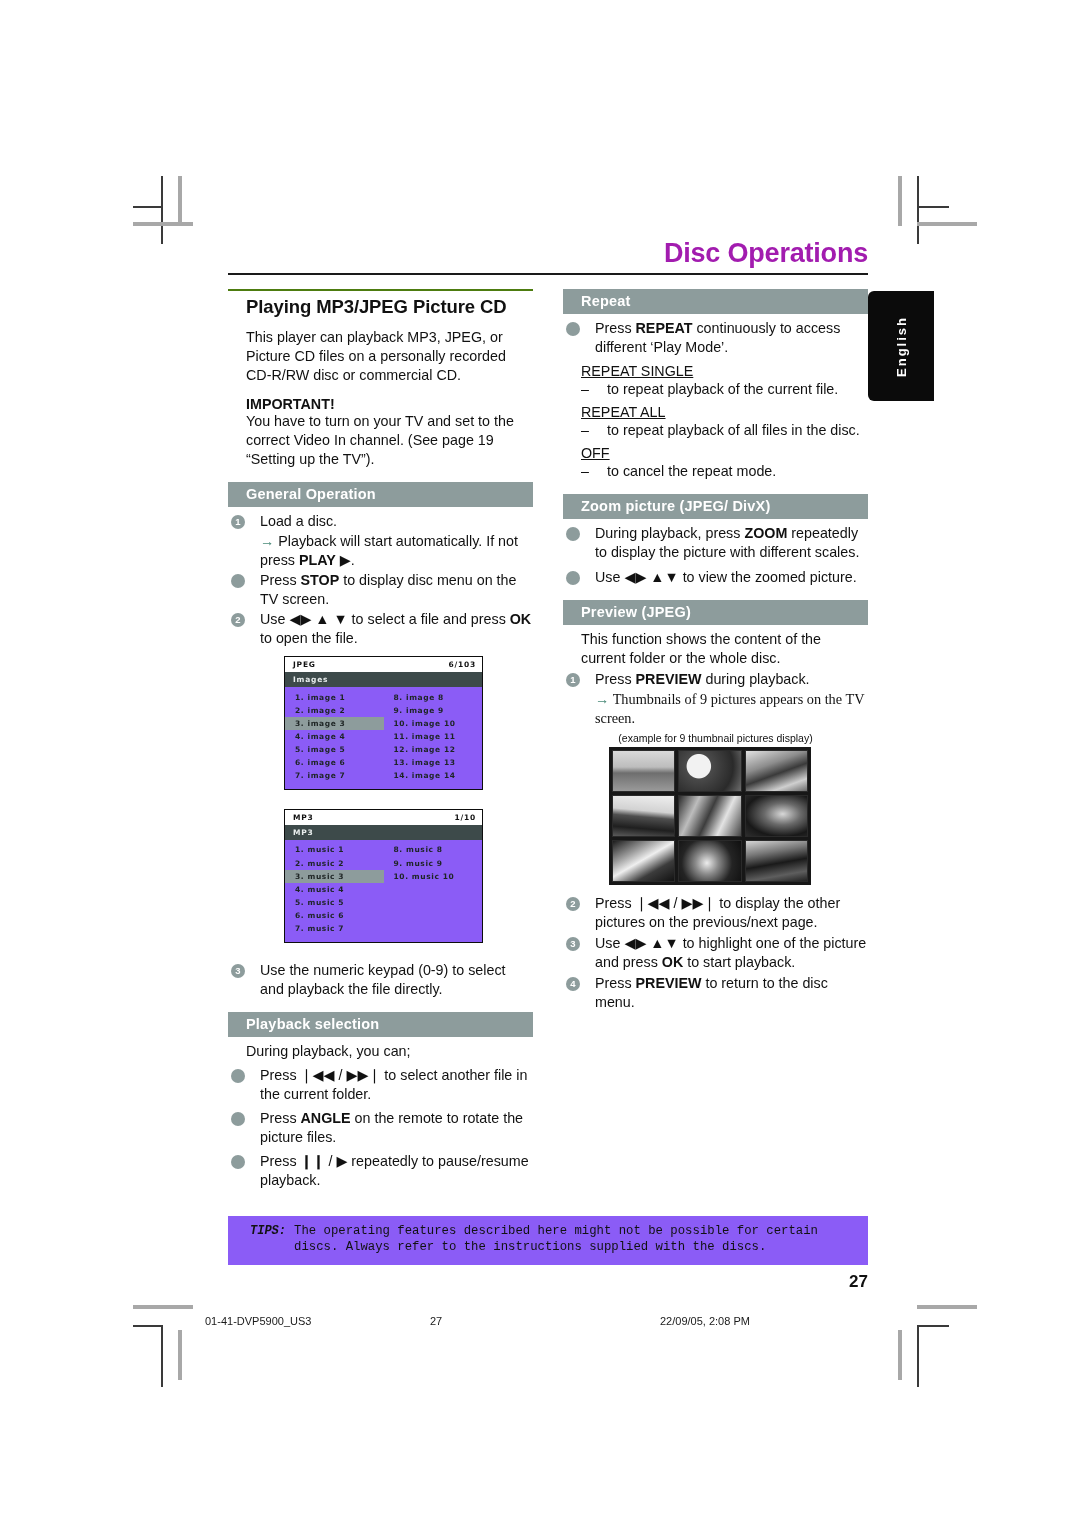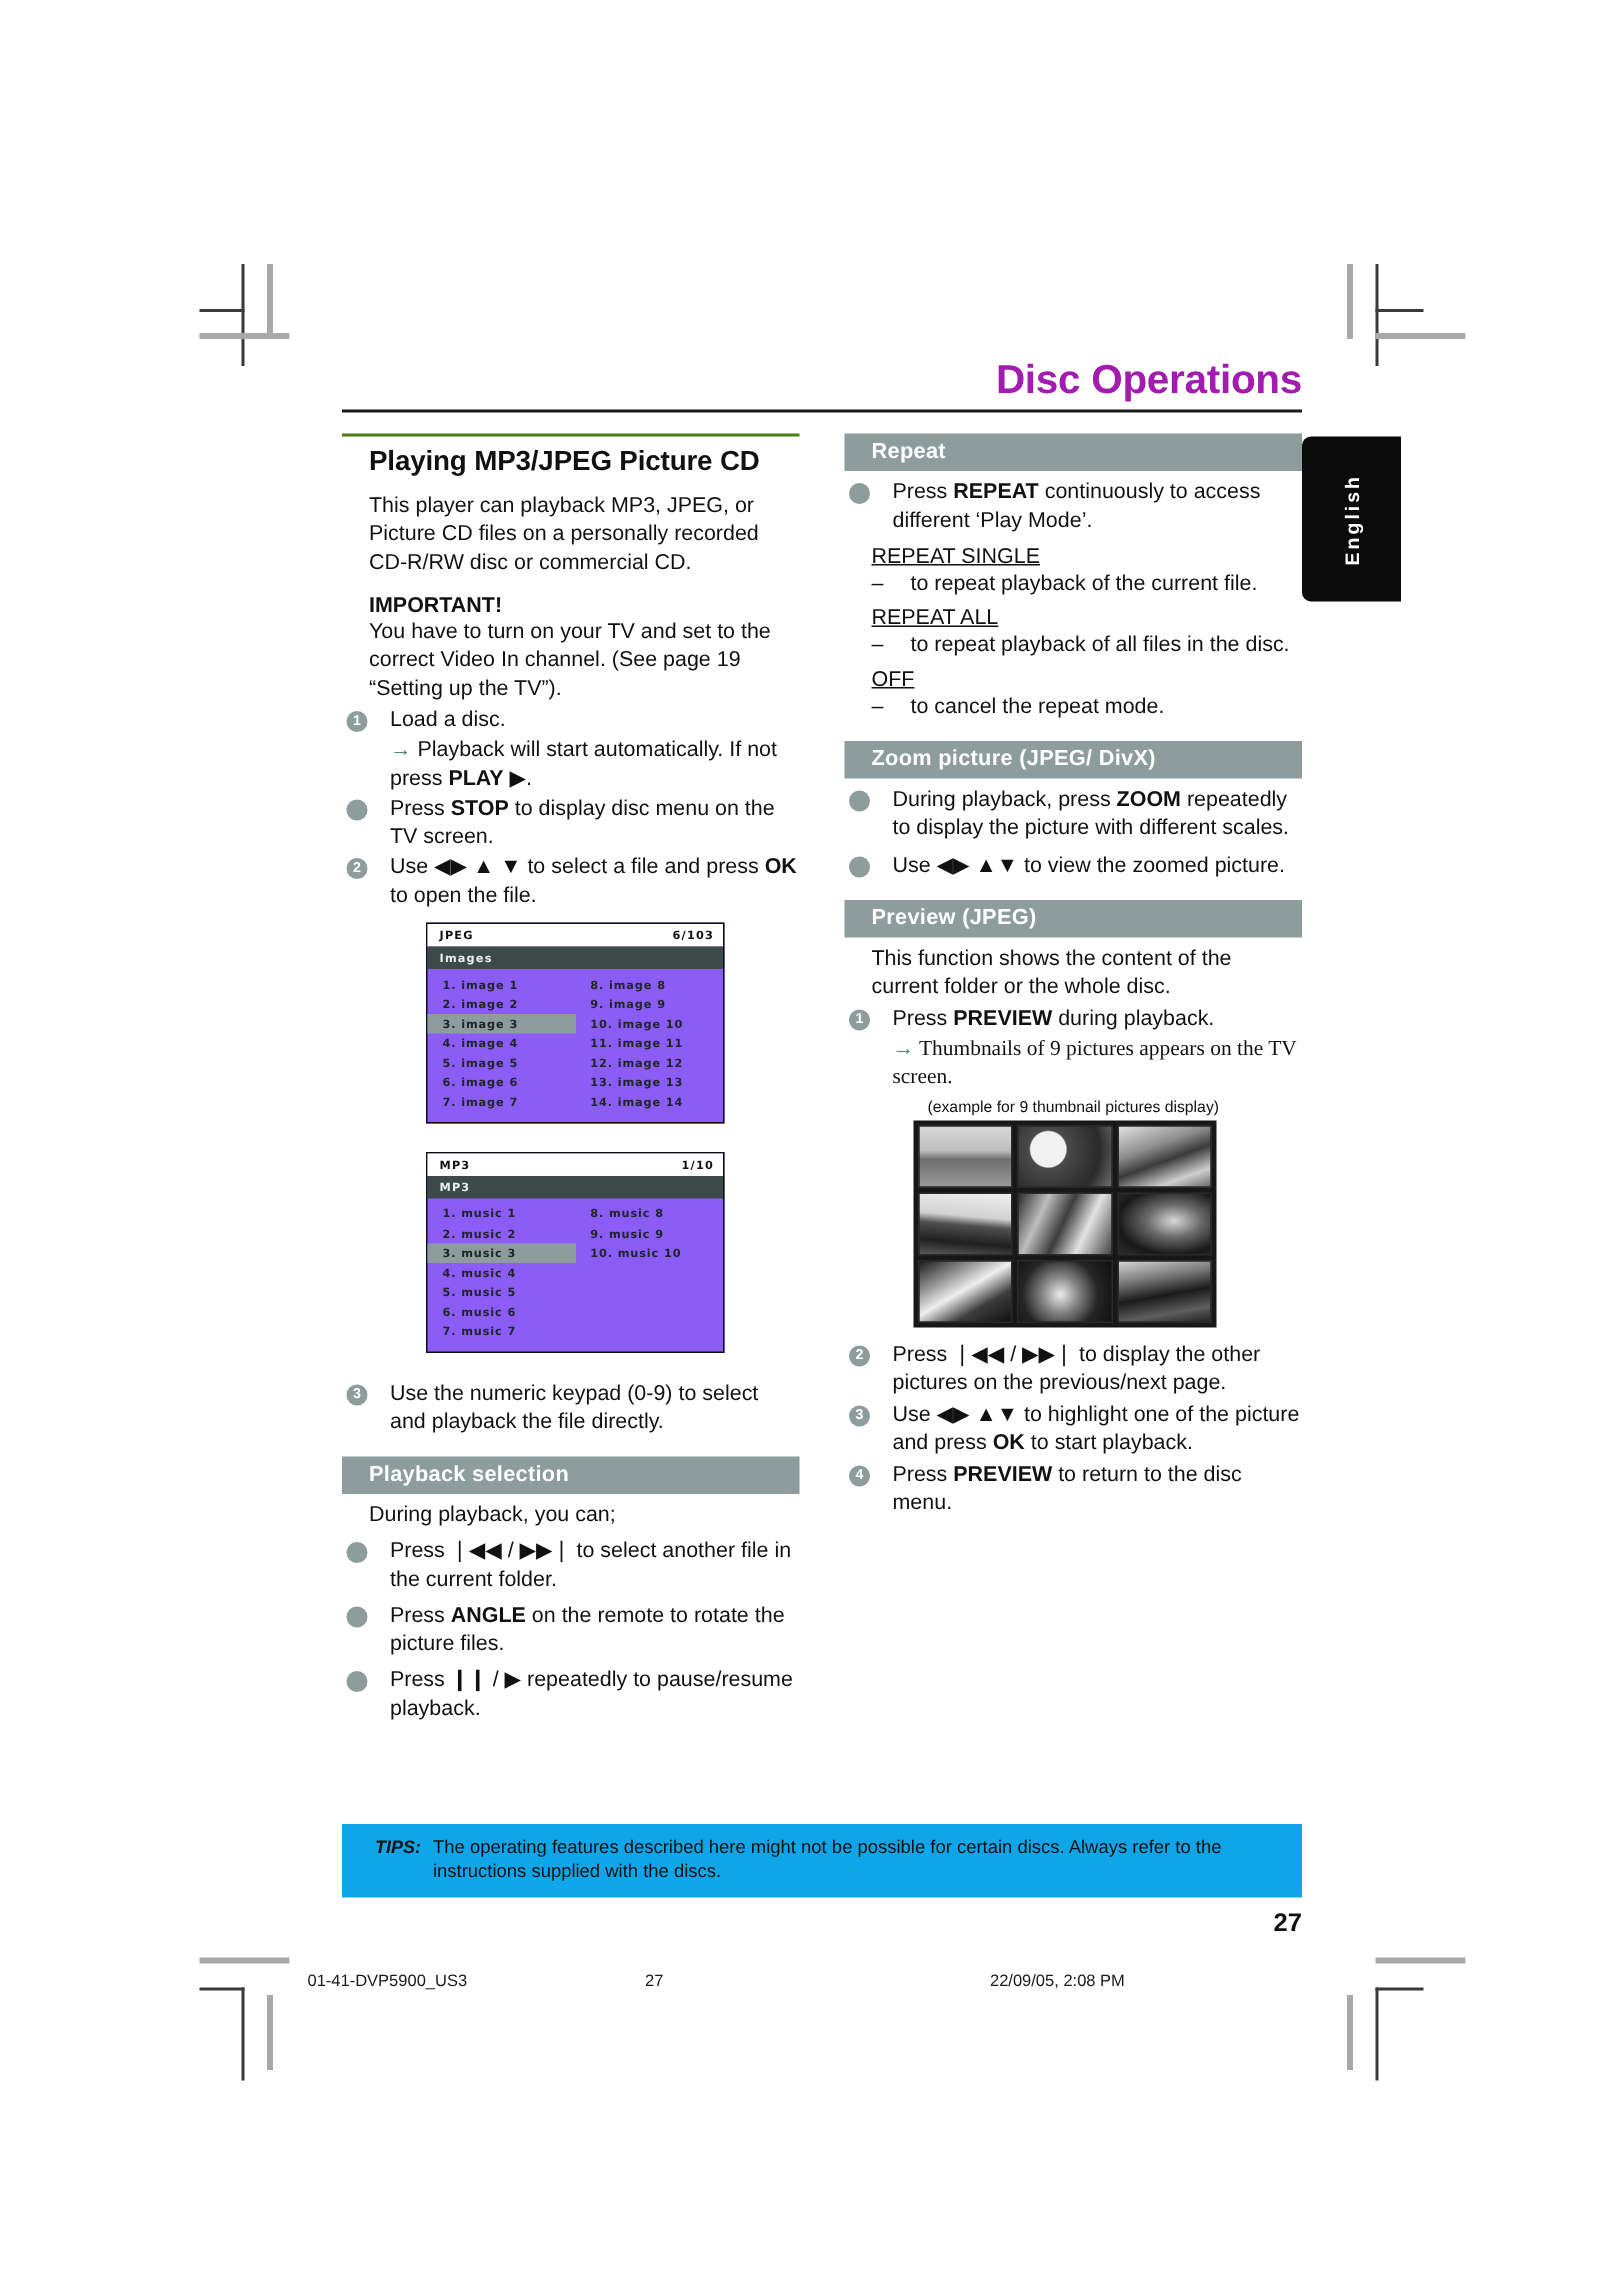--- a/index.html
+++ b/index.html
@@ -216,23 +216,24 @@
     border: 1px solid #2a2a2a;
     overflow: hidden;
   }
 
   
   .tips {
     position: absolute;
     left: 0;
     top: 976px;
     width: 640px;
-    background: #0ea5e9;
+    background: #8b5cf6;
     display: flex;
     padding: 8px 0 9px 0;
+    font-family: Liberation Mono, monospace;
   }
   .tips-label {
     font-size: 12px;
     font-style: italic;
     font-weight: bold;
     padding: 0 8px 0 22px;
     white-space: nowrap;
   }
   .tips-text {
     font-size: 12.3px;
@@ -302,20 +303,21 @@
 
     <div class="col">
 
       <h2 class="section-main">Playing MP3/JPEG Picture CD</h2>
 
       <p class="body">This player can playback MP3, JPEG, or Picture CD files on a personally recorded CD-R/RW disc or commercial CD.</p>
 
       <p class="strongline">IMPORTANT!</p>
       <p class="body">You have to turn on your TV and set to the correct Video In channel.  (See page 19 “Setting up the TV”).</p>
 
+      <div class="bar">General Operation</div>
 
       <div class="item">
         <span class="marker-num">1</span>
         <span>Load a disc.</span>
       </div>
 
       <div class="item" style="padding-left:32px;">
         <span class="arrow-g">→</span>
         <span>Playback will start automatically. If not press <b>PLAY</b> ▶.</span>
       </div>

